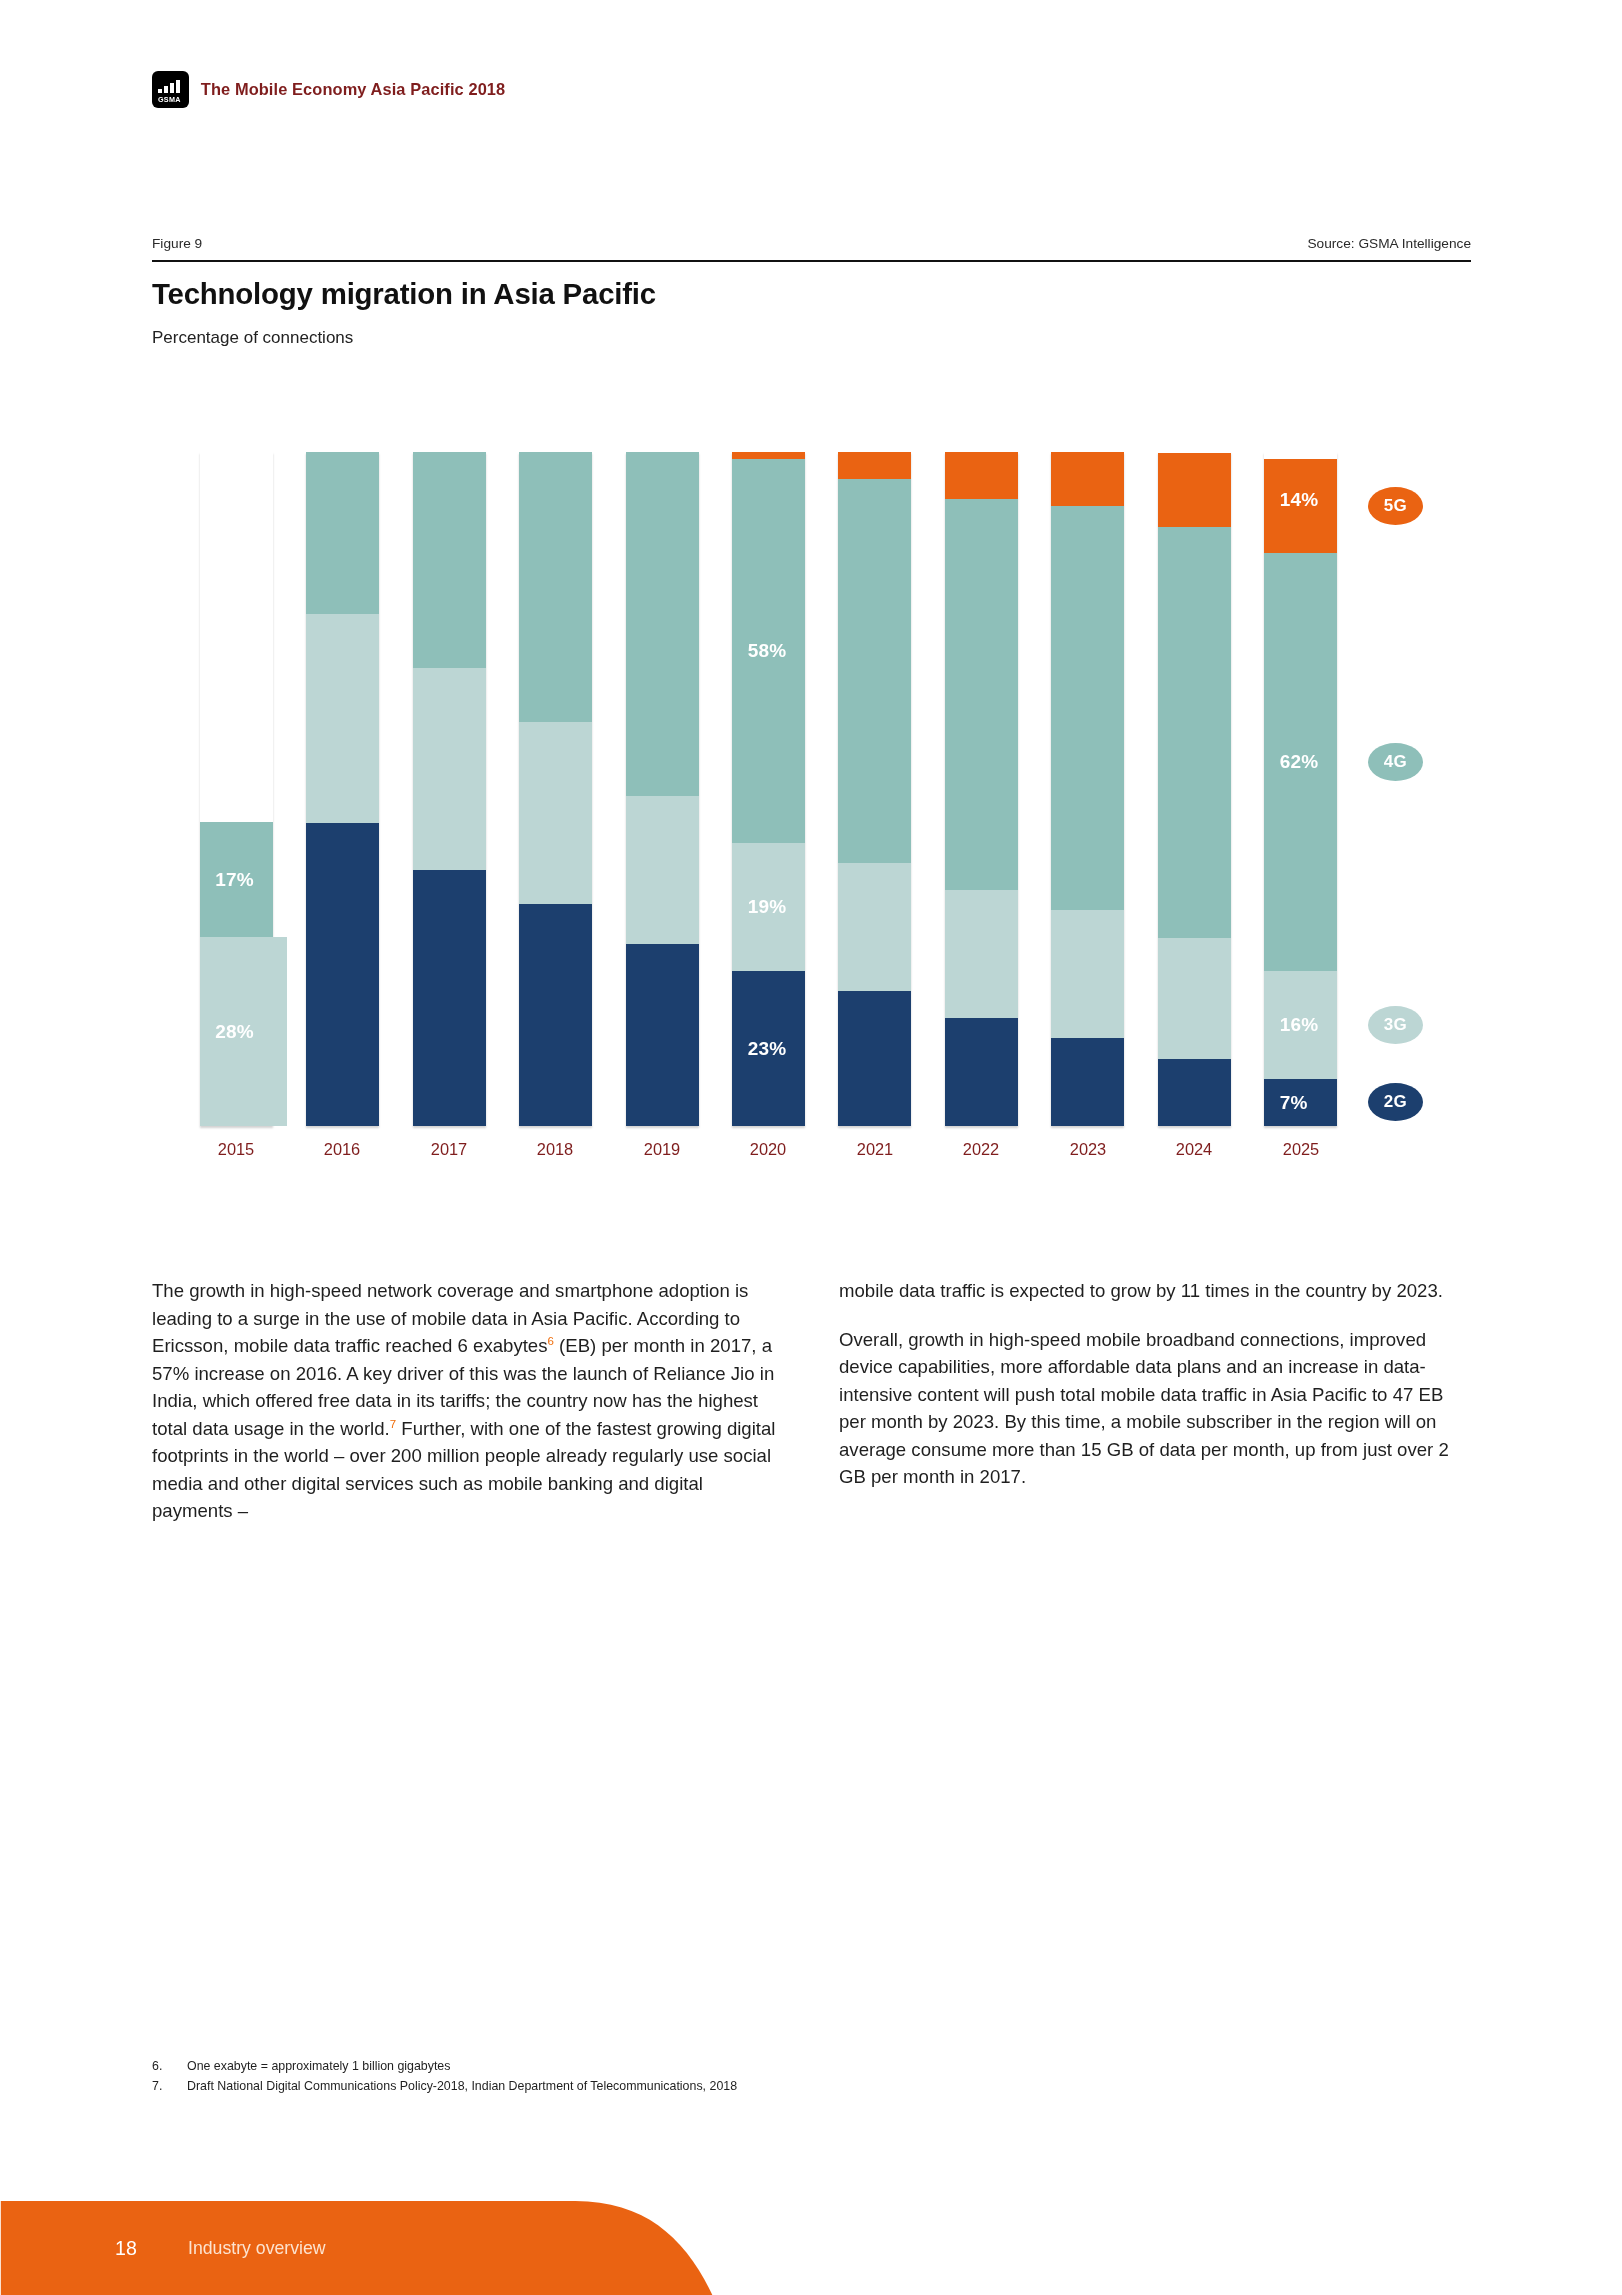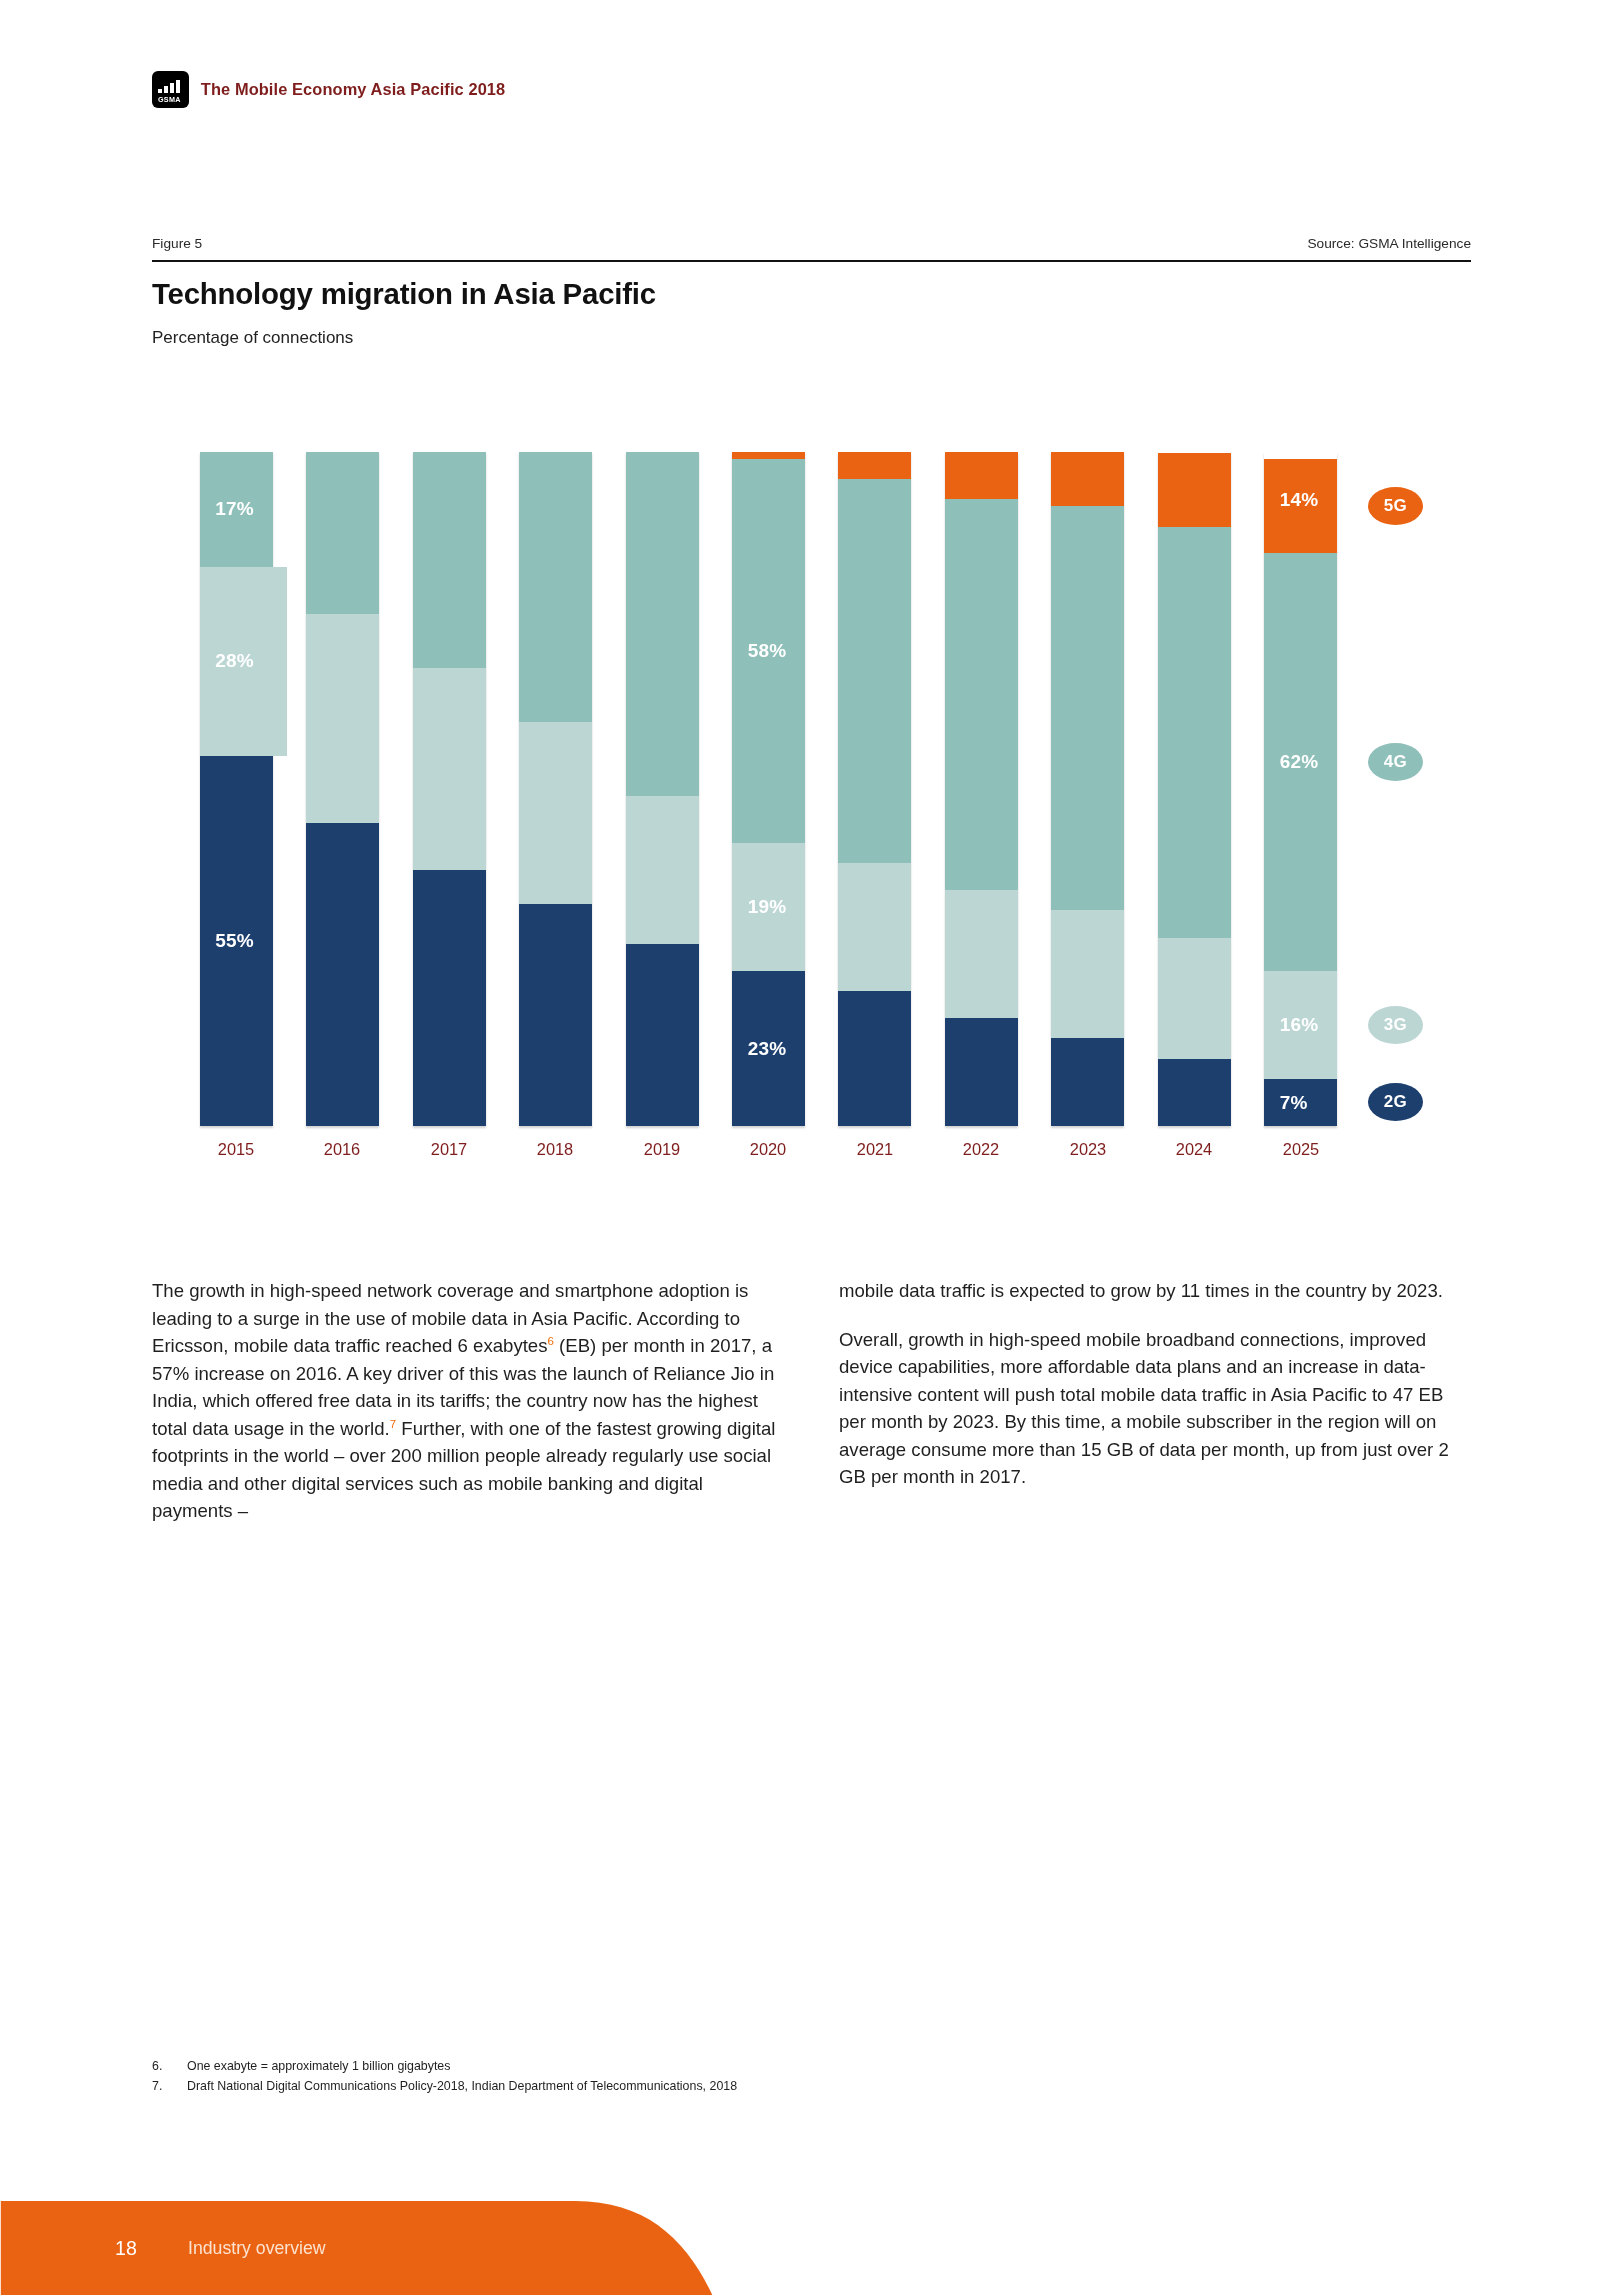--- a/index.html
+++ b/index.html
@@ -250,39 +250,36 @@
         <i></i>
         <i></i>
         <i></i>
     </div>
     <div class="wordmark">GSMA</div>
   </div>
   <div class="header-title">The Mobile Economy Asia Pacific 2018</div>
 </div>
 
 <div class="figure-meta">
-  <span>Figure 5</span>
+  <span>Figure 9</span>
   <span>Source: GSMA Intelligence</span>
 </div>
 <div class="figure-rule"></div>
 
 <div class="figure-title">Technology migration in Asia Pacific</div>
 <div class="figure-subtitle">Percentage of connections</div>
 
 <div id="chart">
     <div class="bar-col" style="left: 16.6px; width: 73px;">
       <div class="bar-stack">
         <div class="seg" style="background: rgb(142, 191, 185); height: 115px;">
           <span class="seg-label c-mid">17%</span>
         </div>
         <div class="seg" style="background: rgb(188, 214, 212); height: 189px; padding-left: 14px;">
           <span class="seg-label c-mid">28%</span>
-        </div>
-        <div class="seg" style="background: rgb(28, 63, 110); height: 371px;">
-          <span class="seg-label c-mid">55%</span>
         </div>
       </div>
     </div>
     <div class="bar-col" style="left: 123px; width: 73px;">
       <div class="bar-stack">
         <div class="seg" style="background: rgb(142, 191, 185); height: 162px;"></div>
         <div class="seg" style="background: rgb(188, 214, 212); height: 209px;"></div>
         <div class="seg" style="background: rgb(28, 63, 110); height: 303px;"></div>
       </div>
     </div>

